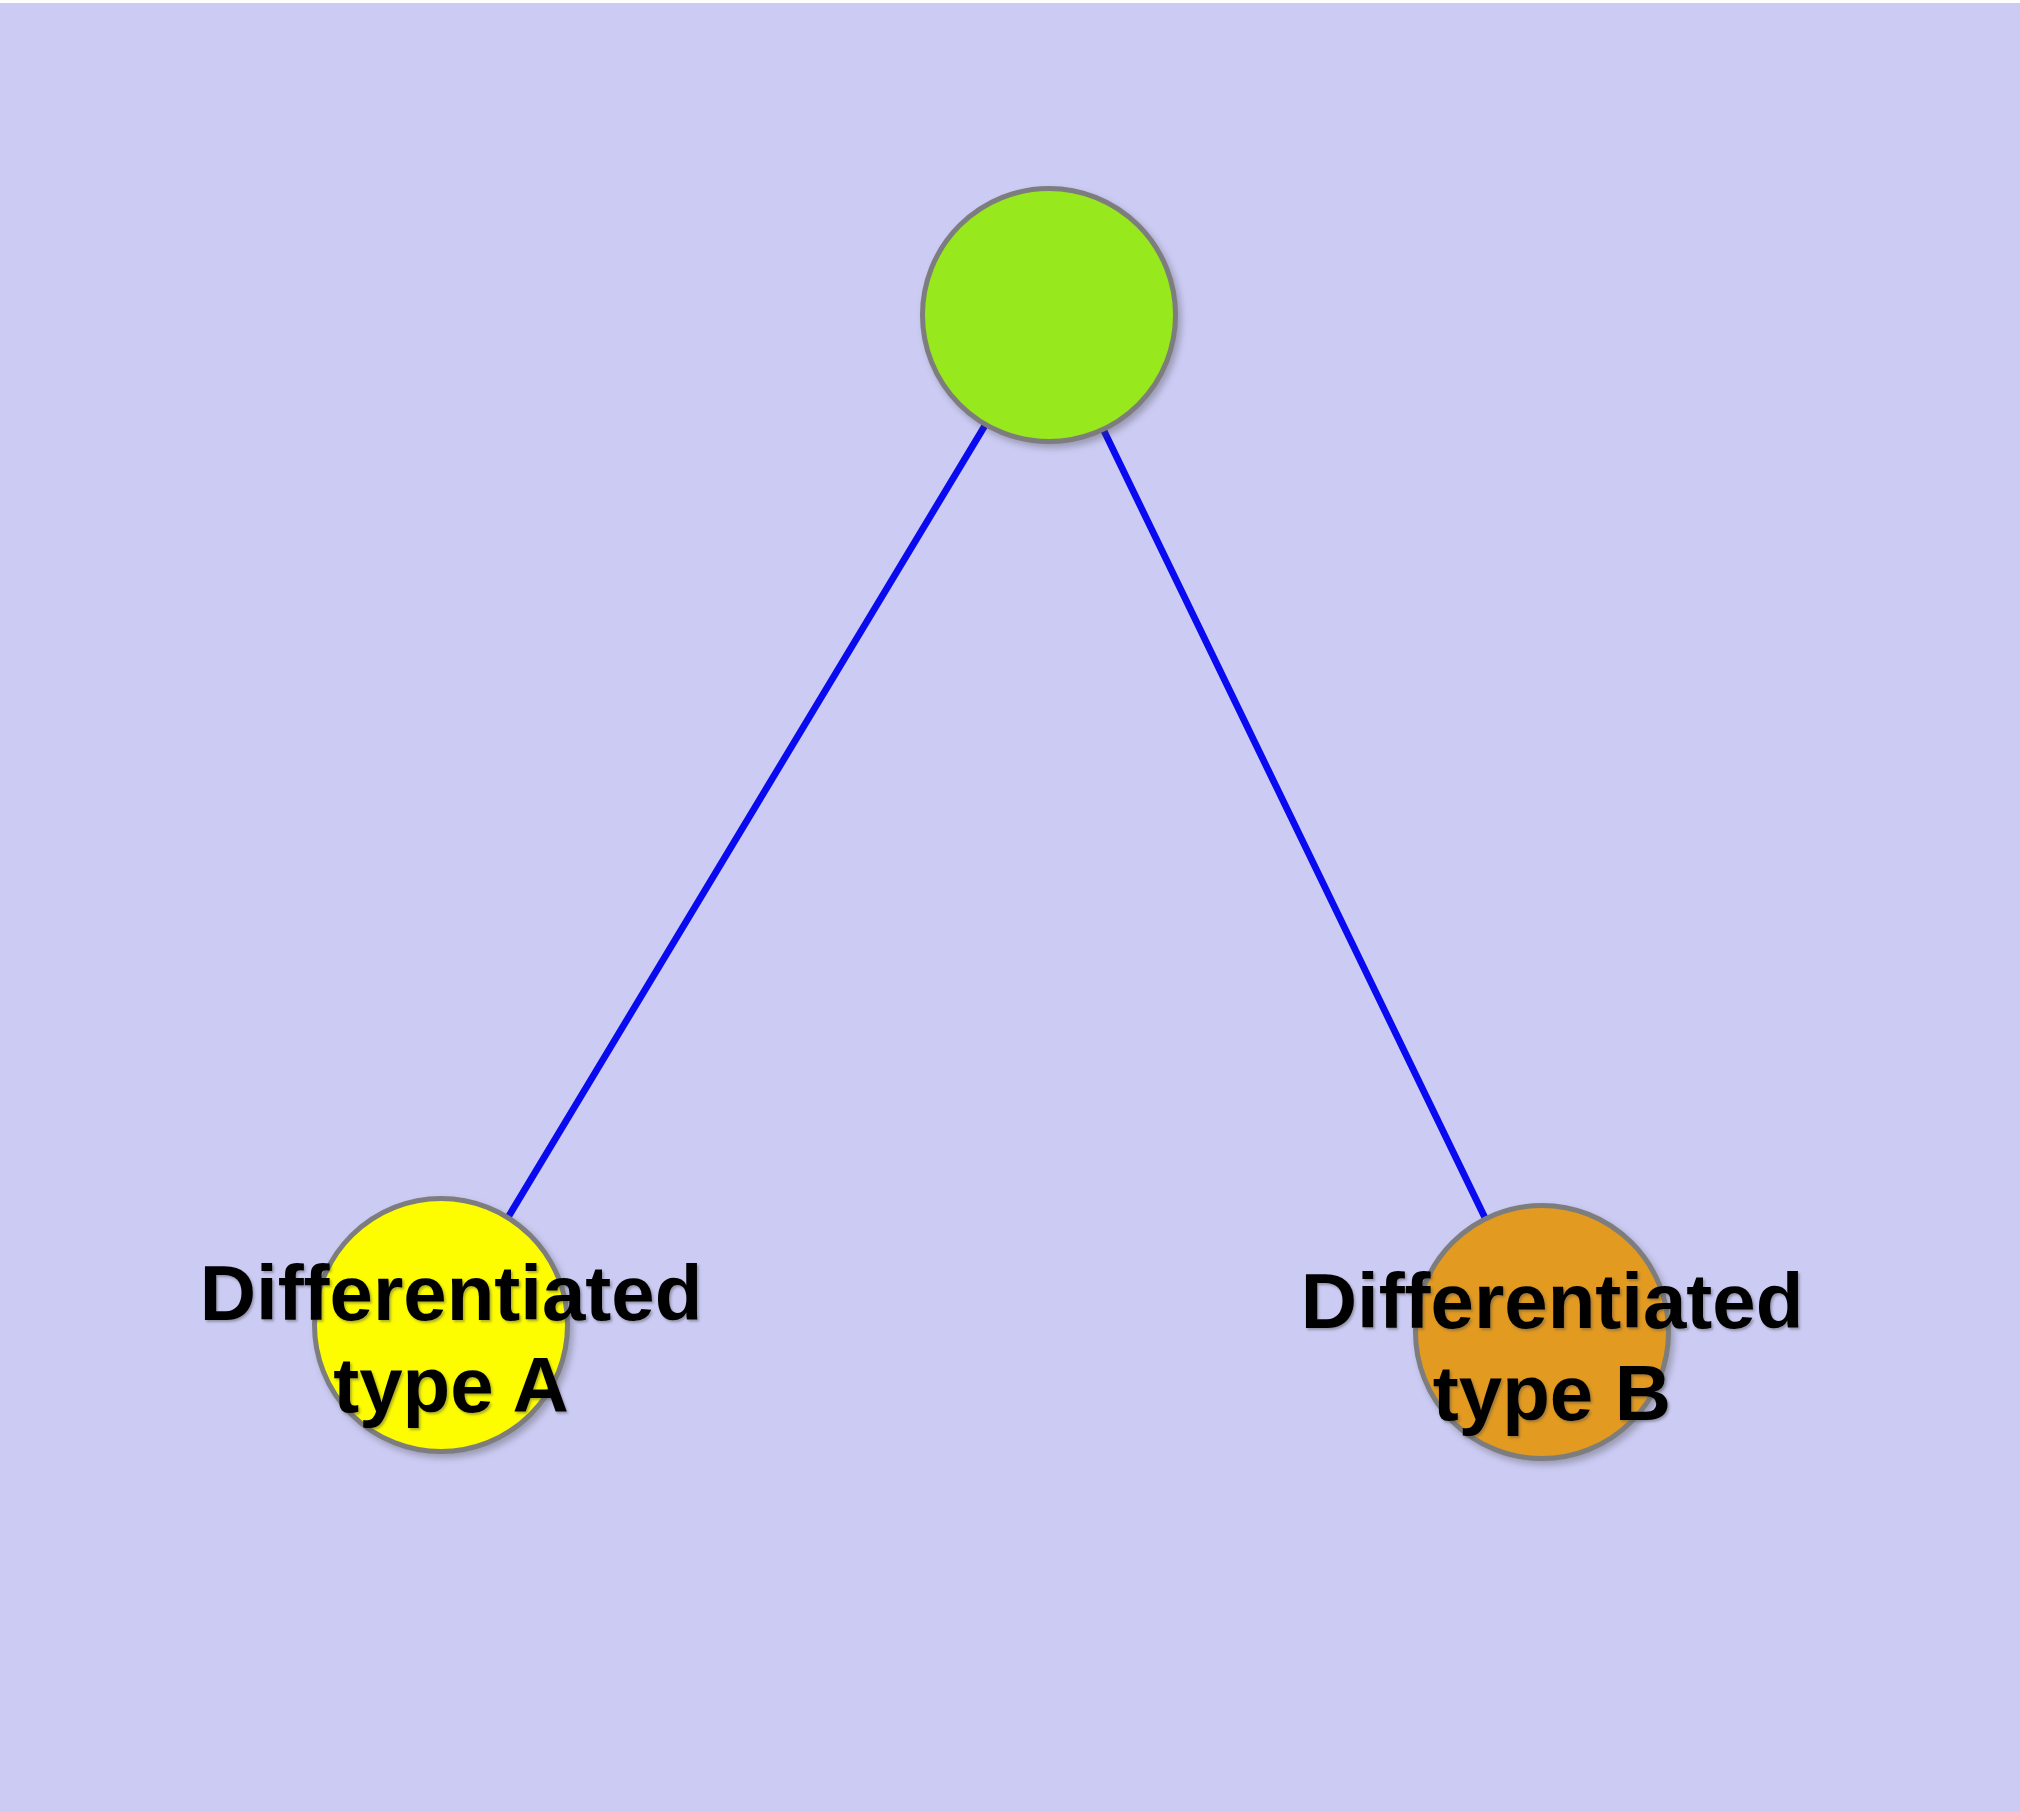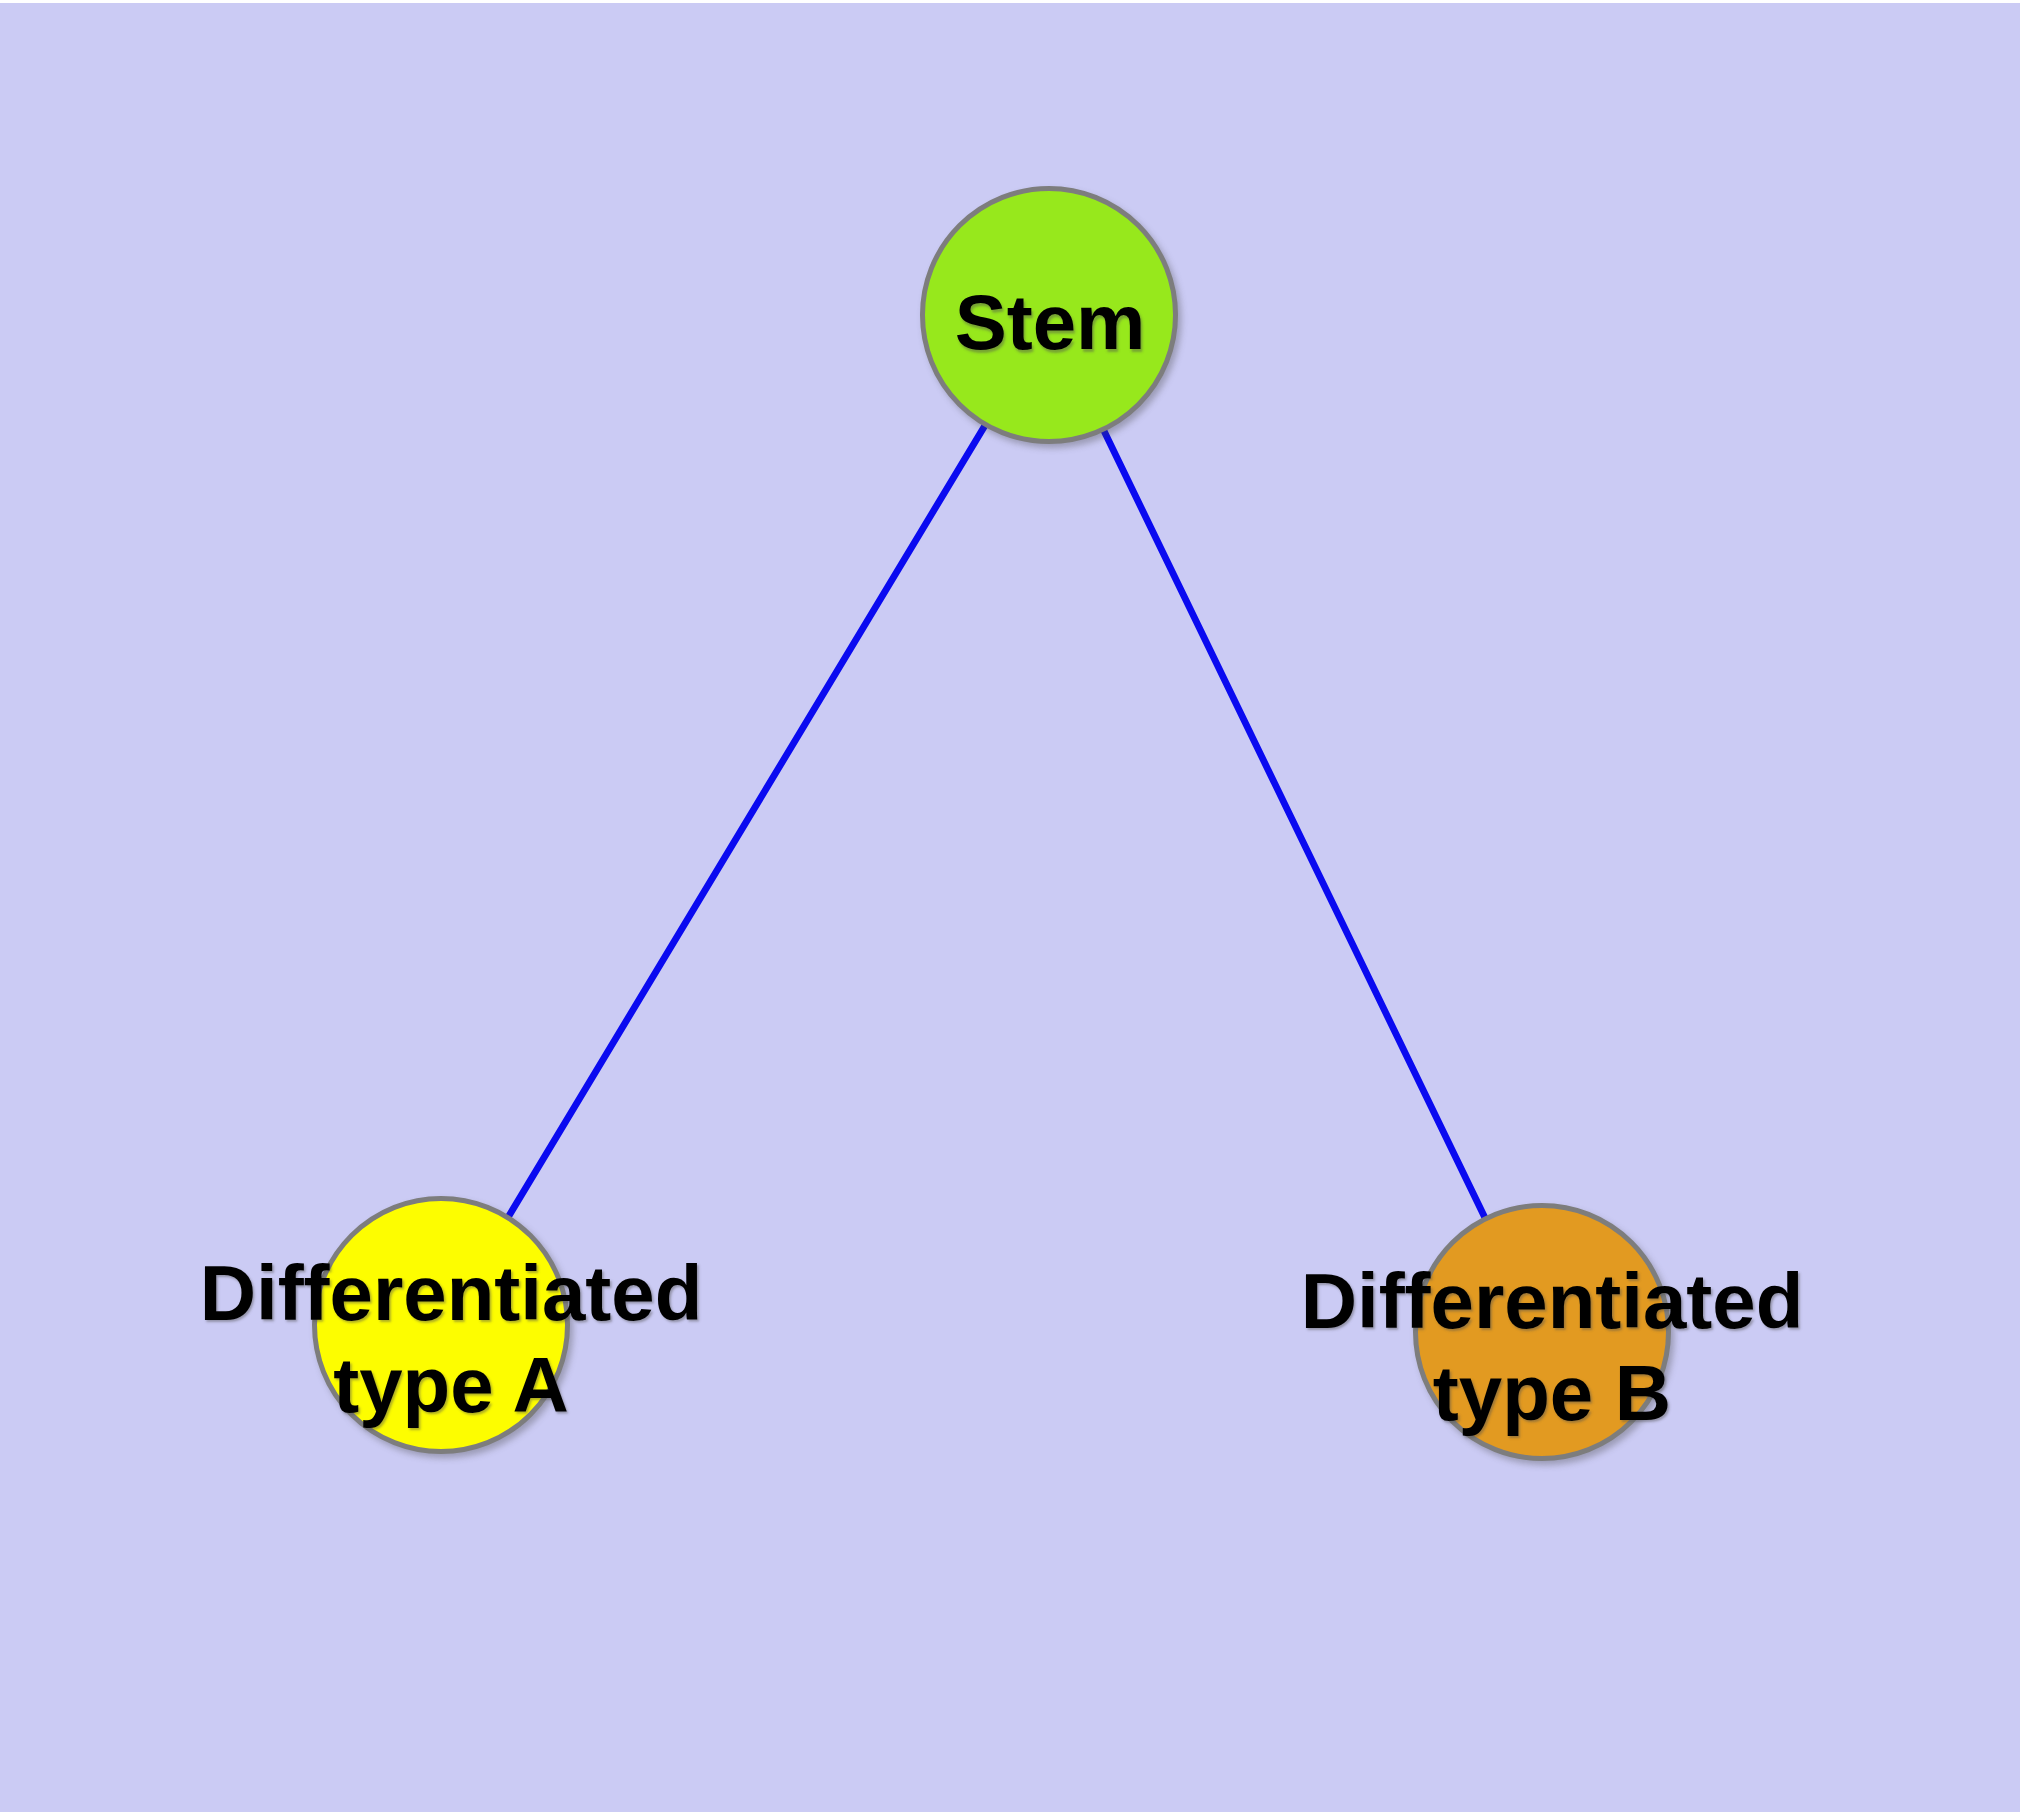--- a/index.html
+++ b/index.html
@@ -75,21 +75,20 @@
     <line x1="1238" y1="372" x2="520" y2="1564"></line>
     <line x1="1238" y1="372" x2="1819" y2="1572"></line>
   </svg>
 
   <div class="node node-stem" style="background: rgb(151, 232, 28);"></div>
 
   <div class="node node-type-a" style="background: rgb(253, 253, 0);"></div>
 
   <div class="node node-type-b" style="background: rgb(226, 154, 33);"></div>
 
-  <div class="node-label label-stem">Stem</div>
 
   <div class="node-label label-type-a">Differentiated
 type A</div>
 
   <div class="node-label label-type-b">Differentiated
 type B</div>
 
 </div>
 
 

